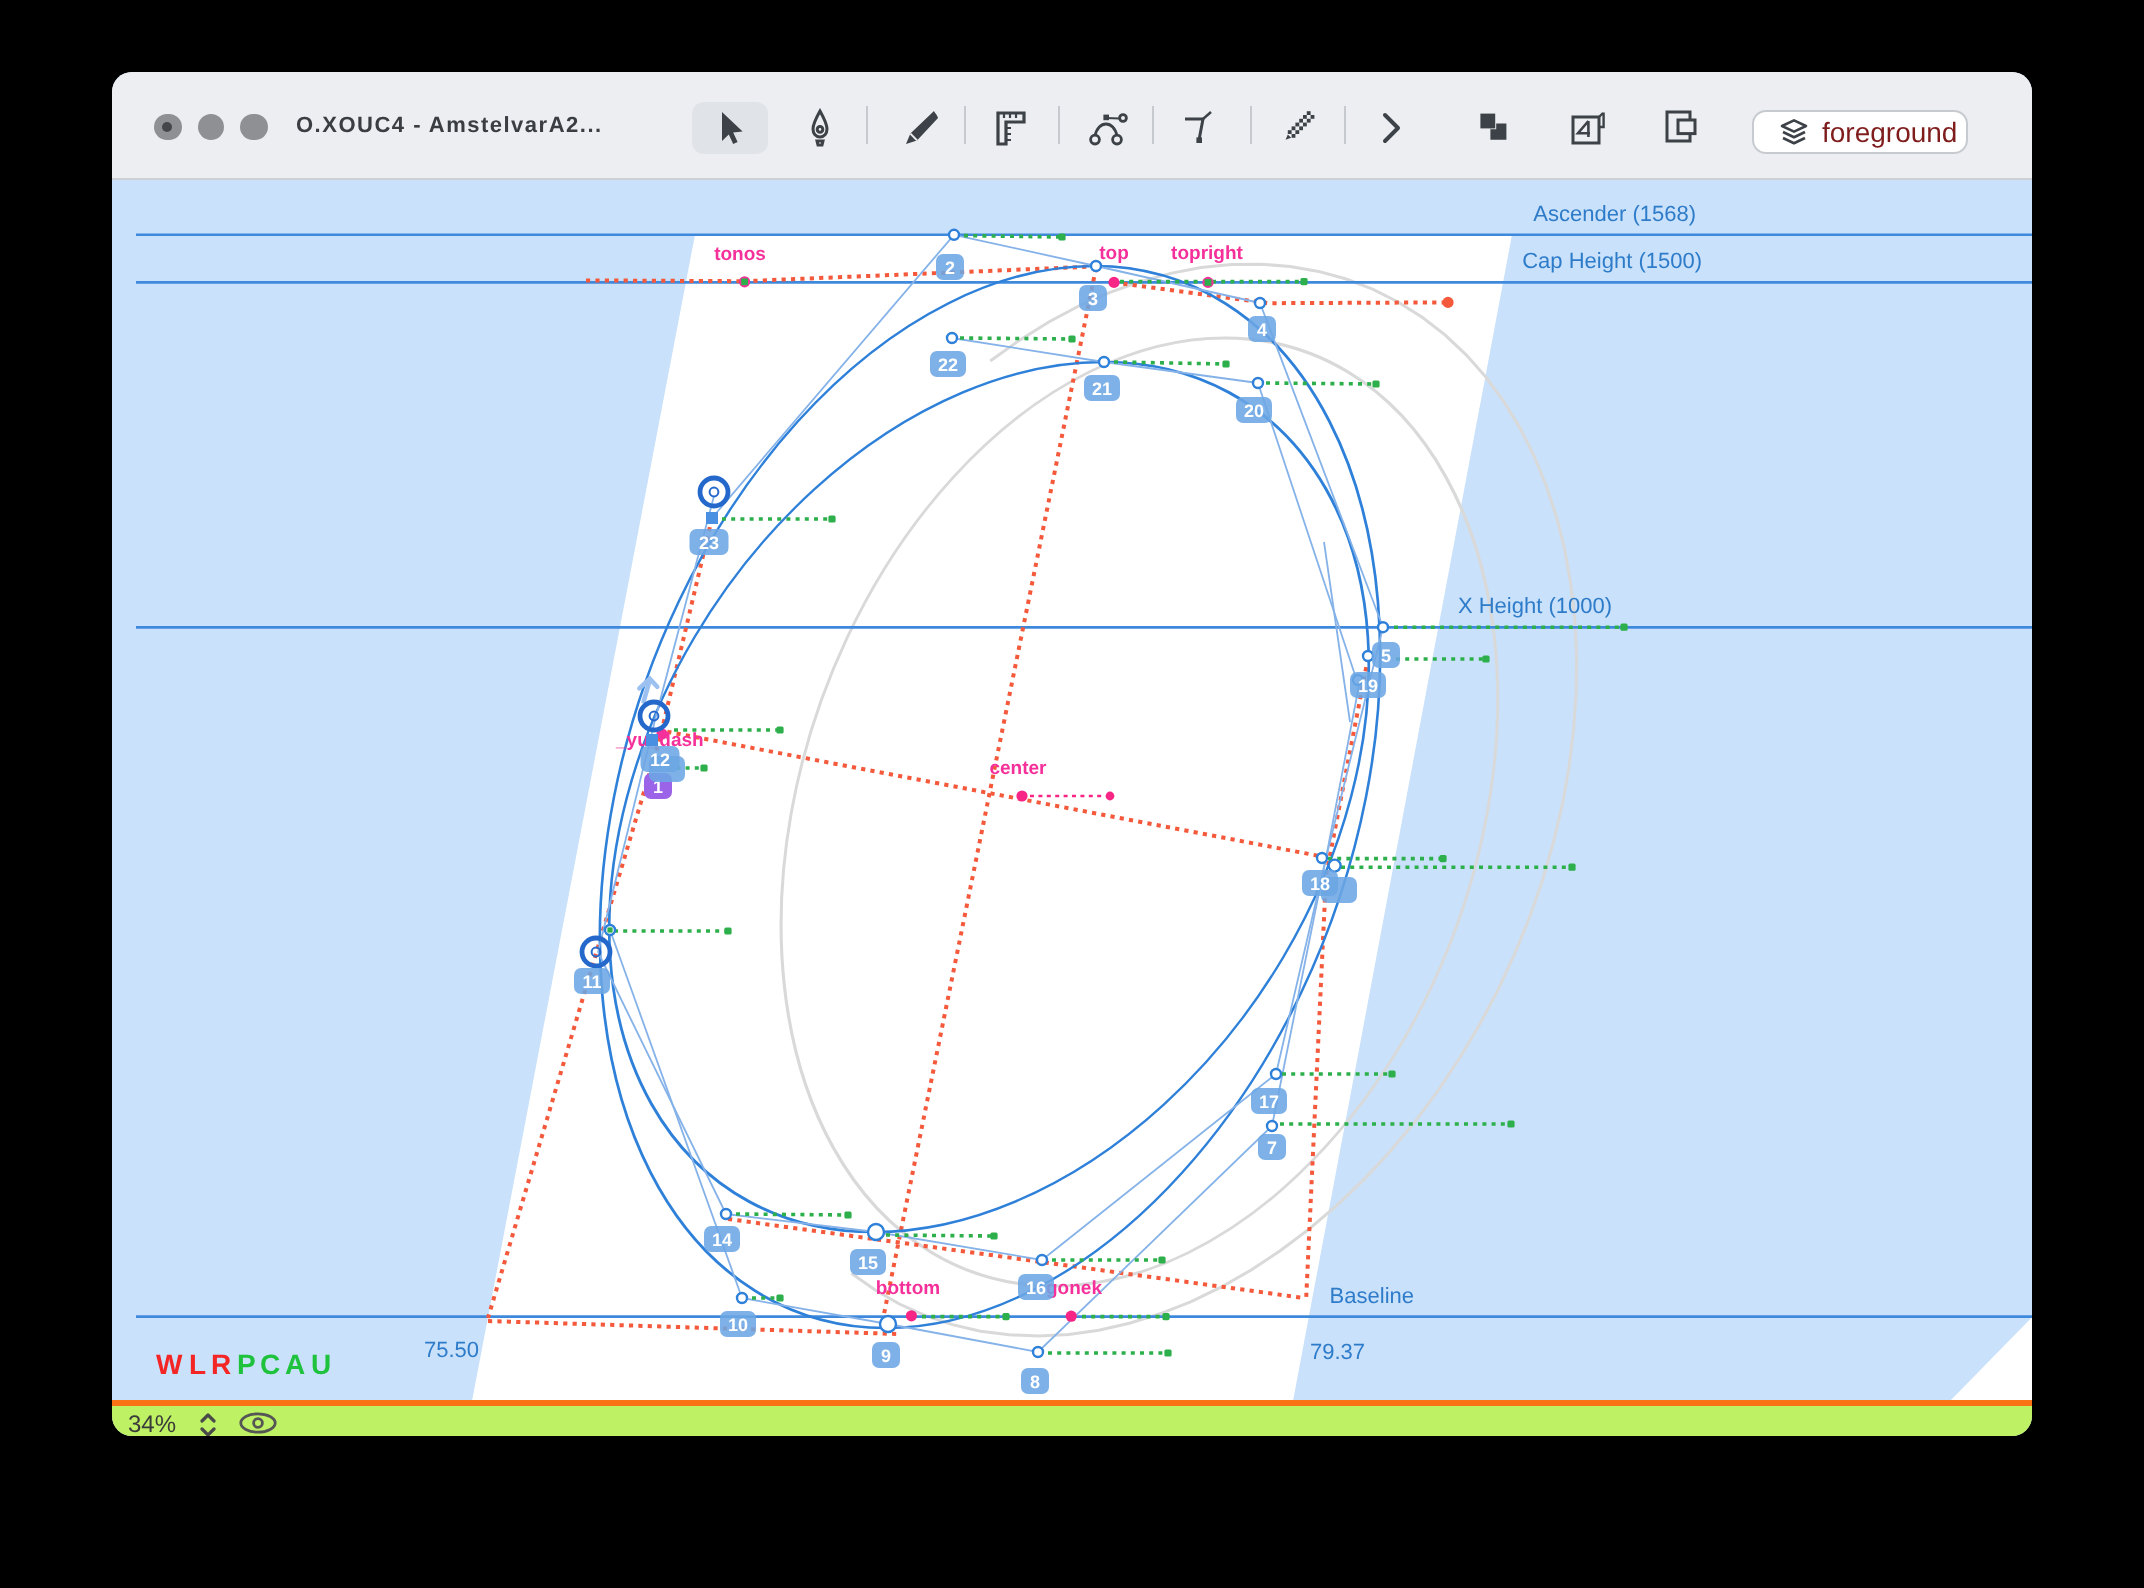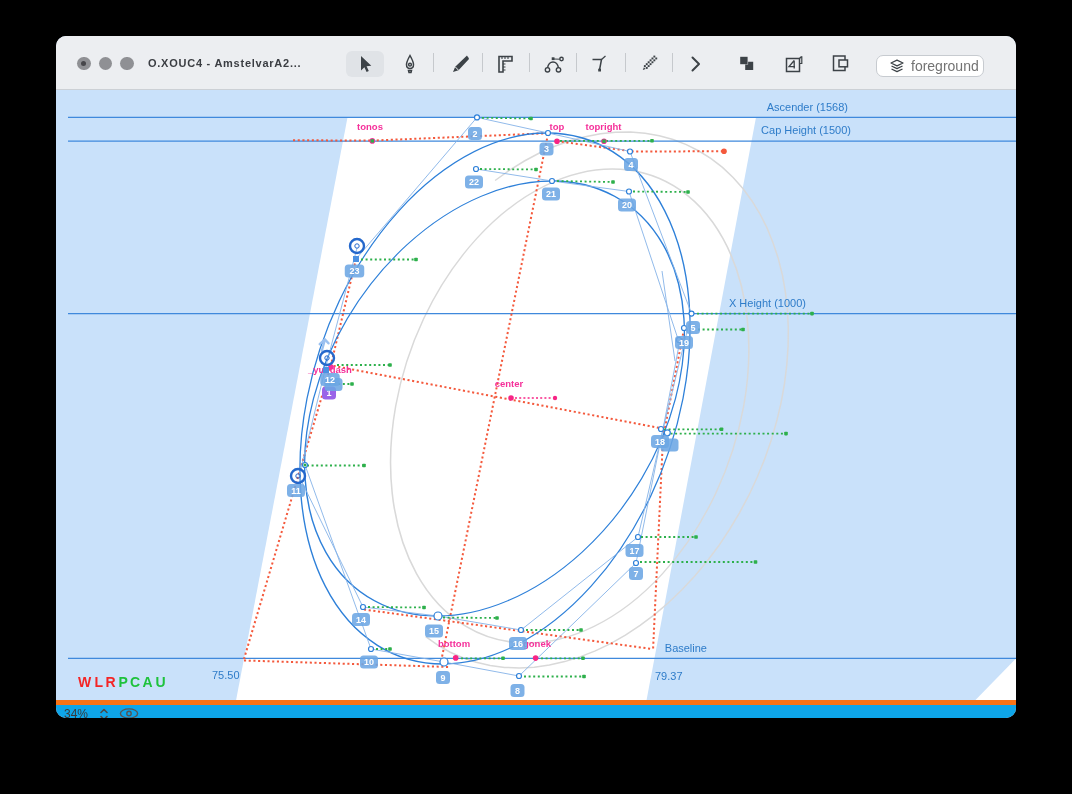--- a/index.html
+++ b/index.html
@@ -1,21 +1,21 @@
 <!DOCTYPE html>
 <html><head><meta charset="utf-8">
 <style>
  html,body{margin:0;padding:0;background:#000;width:1072px;height:794px;overflow:hidden}
  *{box-sizing:border-box;font-family:"Liberation Sans",sans-serif}
  .win{position:absolute;left:56px;top:36px;width:960px;height:682px;border-radius:10px;overflow:hidden;background:#c9e1fa}
  .tbar{position:absolute;left:0;top:0;width:100%;height:54px;background:#eceef1;border-bottom:1px solid #ccd0d5}
  .tl{position:absolute;top:20.75px;width:13.5px;height:13.5px;border-radius:50%;background:#8f9094}
  .title{position:absolute;left:92px;top:20.5px;font-size:11px;font-weight:700;color:#3a3d42;letter-spacing:0.75px;white-space:nowrap}
- .fg{position:absolute;left:820px;top:19px;width:108px;height:22px;background:#fff;border:1px solid #c7cbd0;border-radius:7px;display:flex;align-items:center;justify-content:flex-start;padding-left:12px;font-size:14px;color:#737373}
- .bbar{position:absolute;left:0;bottom:0;width:100%;height:18.5px;background:#0ea5e9;border-top:5px solid #f97316;}
+ .fg{position:absolute;left:820px;top:19px;width:108px;height:22px;background:#fff;border:1px solid #c7cbd0;border-radius:7px;display:flex;align-items:center;justify-content:flex-start;padding-left:12px;font-size:14px;color:#7f1d1d}
+ .bbar{position:absolute;left:0;bottom:0;width:100%;height:18.5px;background:#bef264;border-top:3px solid #f97316;}
  .zoom{position:absolute;left:8px;top:2.5px;font-size:12px;color:#3a3a3a}
 </style></head>
 <body>
 <div class="win">
  <div class="tbar"></div>
  <div class="tl" style="left:21px"></div>
  <div class="tl" style="left:42.5px"></div>
  <div class="tl" style="left:64px"></div>
  <div style="position:absolute;left:25.3px;top:25.3px;width:5px;height:5px;border-radius:50%;background:#46464a"></div>
  <div class="title">O.XOUC4 - AmstelvarA2...</div>

